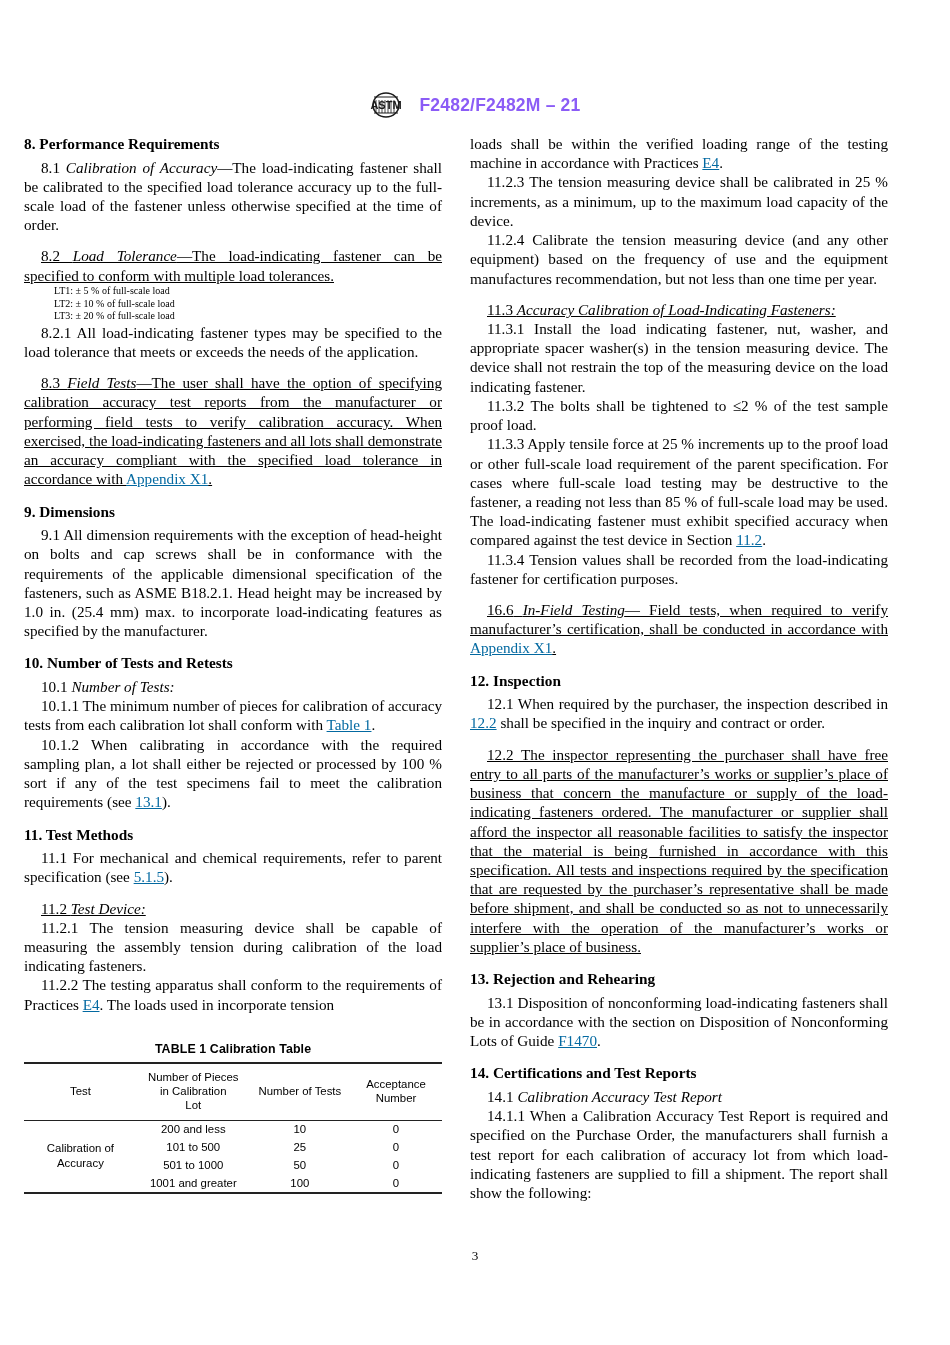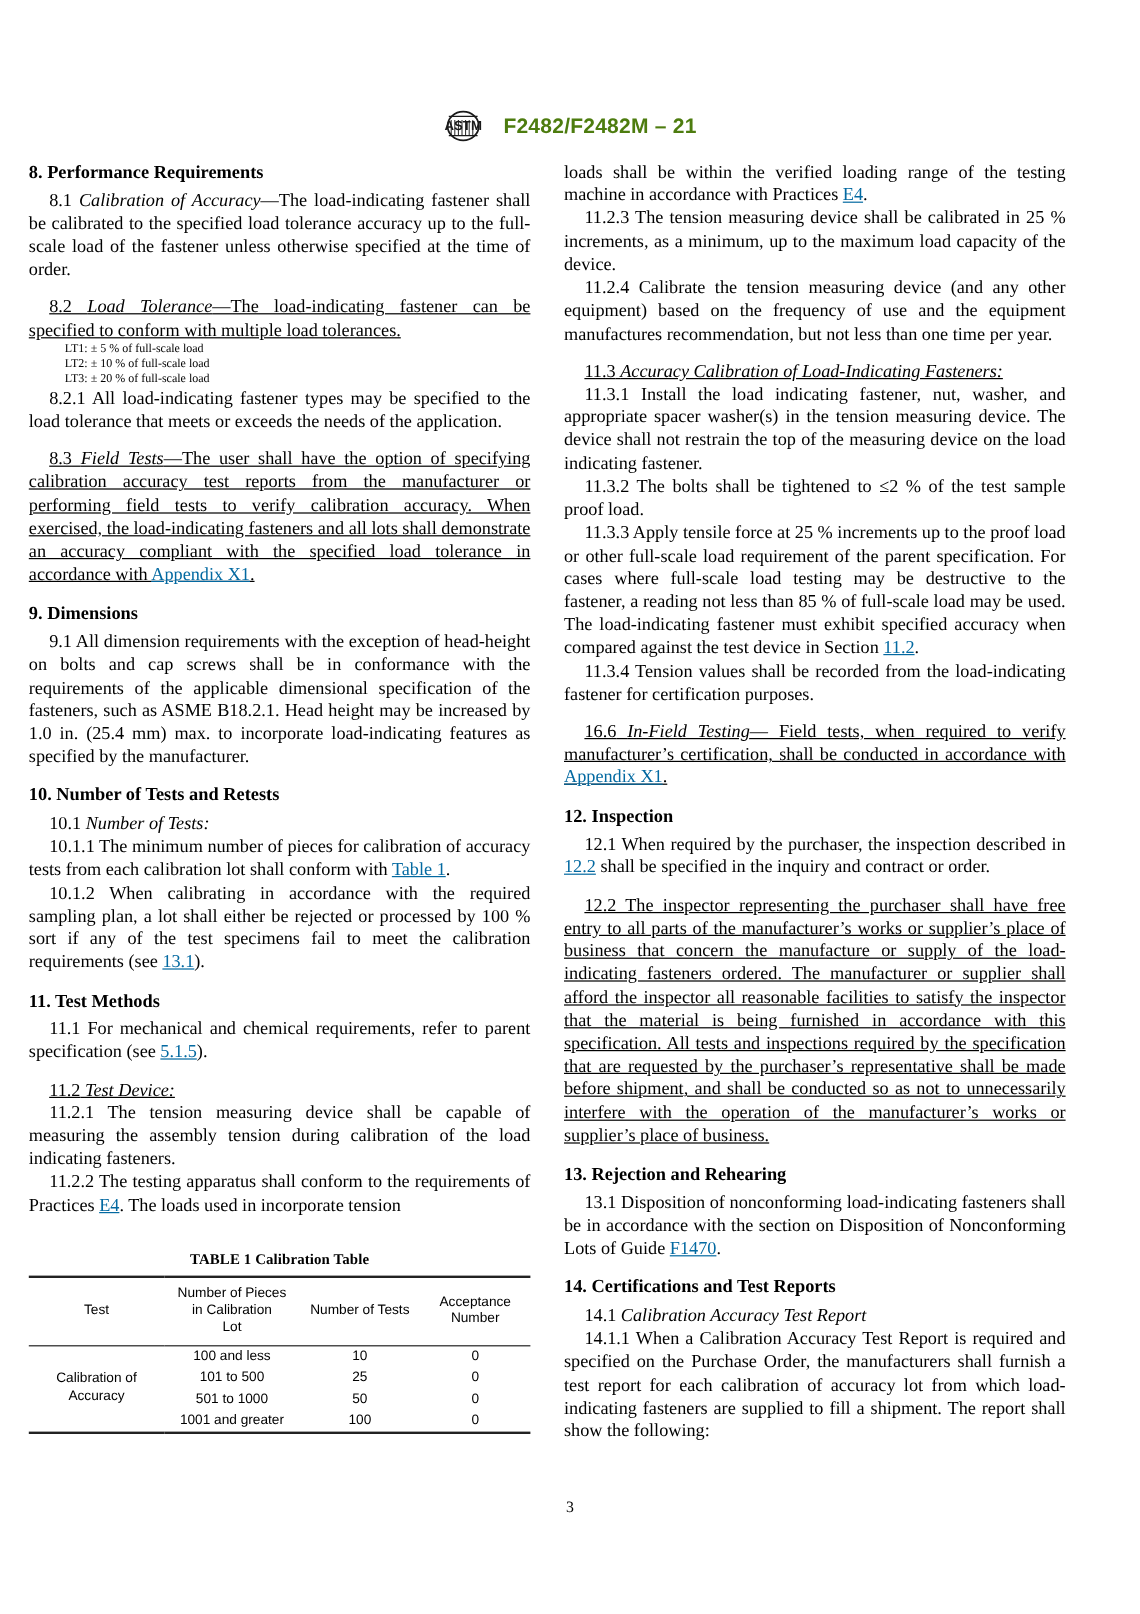--- a/index.html
+++ b/index.html
@@ -28,21 +28,21 @@
   .astm-logo {
     width: 34px;
     height: 30px;
     display: block;
   }
   .std-designation {
     font-family: "Liberation Sans", "DejaVu Sans", sans-serif;
     font-weight: bold;
     font-size: 17.5px;
     letter-spacing: 0.2px;
-    color: #4d7c0f;
+    color: #8b5cf6;
   }
 
   
   .columns {
     display: flex;
     gap: 28px;
     padding: 0 24px;
     margin-top: 6px;
     align-items: flex-start;
   }
@@ -93,21 +93,21 @@
     color: #0369a1;
     font-style: normal;
   }
 
   
   .table-block {
     margin-top: 28px;
     width: 418px;
   }
   .table-caption {
-    font-family: Liberation Serif, serif;
+    font-family: Liberation Sans, sans-serif;
     font-weight: bold;
     font-size: 12.4px;
     text-align: center;
     margin-bottom: 6px;
     letter-spacing: 0.1px;
   }
   table.cal-table {
     width: 100%;
     border-collapse: collapse;
     font-family: "Liberation Sans", "DejaVu Sans", sans-serif;
@@ -230,21 +230,21 @@
               <span>Number</span>
             </th>
           </tr>
         </thead>
         <tbody>
           <tr>
             <td class="test-label" rowspan="4">
               <span>Calibration of</span><br>
               <span>Accuracy</span>
             </td>
-            <td>100 and less</td>
+            <td>200 and less</td>
             <td>10</td>
             <td>0</td>
           </tr>
           <tr>
             <td>101 to 500</td>
             <td>25</td>
             <td>0</td>
           </tr>
           <tr>
             <td>501 to 1000</td>

